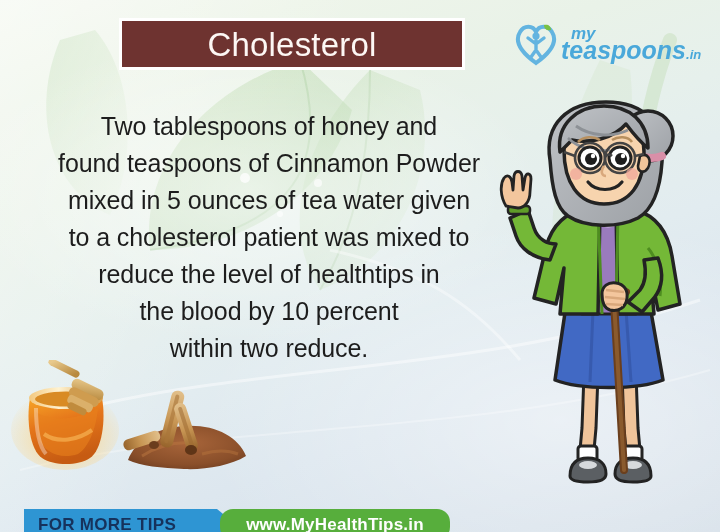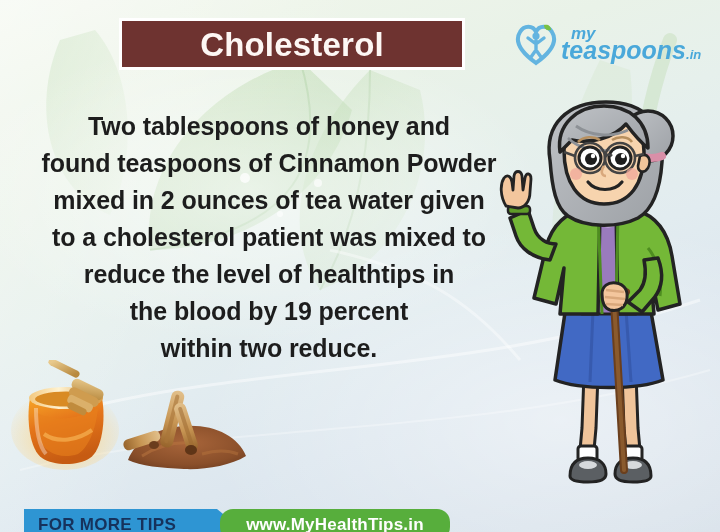--- a/index.html
+++ b/index.html
@@ -53,21 +53,21 @@
     background: #6e3330;
     border: 3px solid #ffffff;
     box-sizing: border-box;
     display: flex;
     align-items: center;
     justify-content: center;
   }
   .title-banner .title-text {
     color: #fdf7f4;
     font-size: 33px;
-    font-weight: bold;
+    font-weight: normal;
     letter-spacing: 0.2px;
     line-height: 1;
     white-space: nowrap;
   }
 
   
   .logo {
     position: absolute;
     left: 513px;
     top: 14px;
@@ -113,21 +113,21 @@
 
   
   .body-text {
     position: absolute;
     left: 18px;
     top: 108px;
     width: 502px;
     text-align: center;
     color: #1d1d1d;
     font-size: 25px;
-    font-weight: bold;
+    font-weight: normal;
     line-height: 37px;
     letter-spacing: -0.1px;
   }
   .body-text .ln { display: block; white-space: nowrap; }
 
   
   .honey {
     position: absolute;
     left: 8px;
     top: 360px;
@@ -261,24 +261,24 @@
       <span class="logo-my">my</span>
       <span class="logo-main">
         <span>teaspoons</span><span class="logo-in">.in</span>
       </span>
     </span>
   </div>
 
   <div class="body-text">
     <span class="ln">Two tablespoons of honey and</span>
     <span class="ln">found teaspoons of Cinnamon Powder</span>
-    <span class="ln">mixed in 2 ounces of tea water given</span>
+    <span class="ln">mixed in 5 ounces of tea water given</span>
     <span class="ln">to a cholesterol patient was mixed to</span>
     <span class="ln">reduce the level of healthtips in</span>
-    <span class="ln">the blood by 19 percent</span>
+    <span class="ln">the blood by 10 percent</span>
     <span class="ln">within two reduce.</span>
   </div>
 
   <div class="honey">
     <svg viewBox="0 0 112 110" aria-hidden="true">
       <defs>
         <radialGradient id="honeyGlow" cx="50%" cy="60%" r="60%">
           <stop offset="0%" stop-color="#ffd27a" stop-opacity="0.85"></stop>
           <stop offset="100%" stop-color="#ffd27a" stop-opacity="0"></stop>
         </radialGradient>

